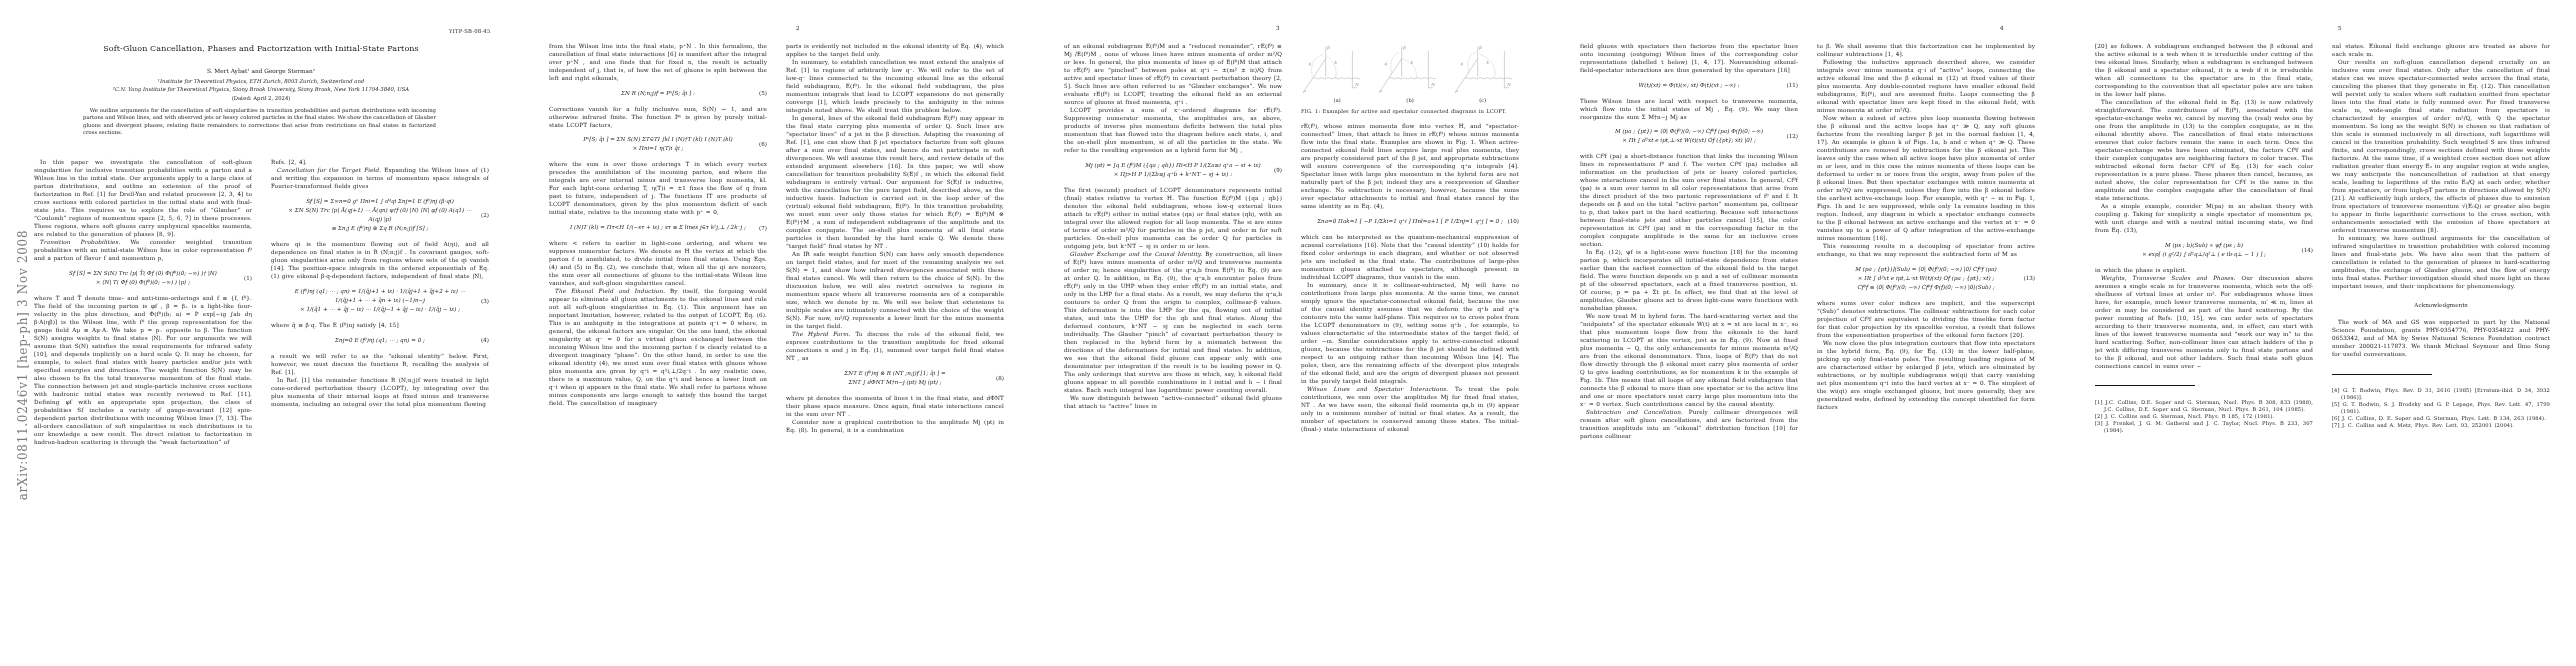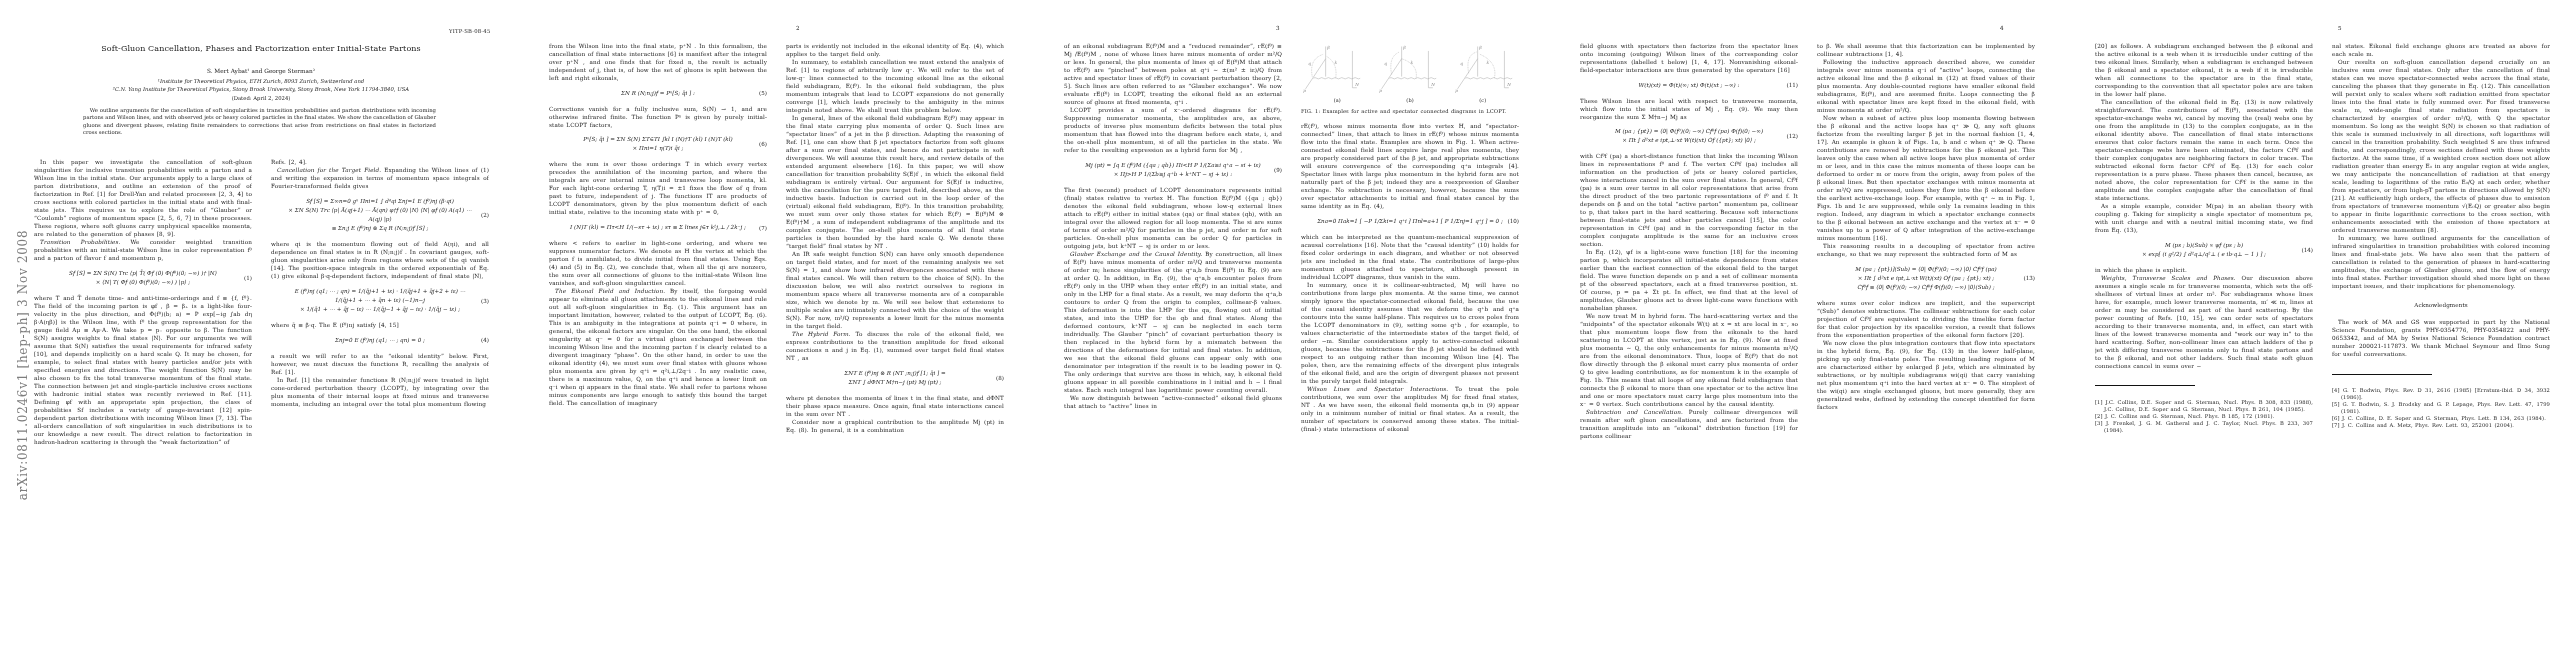--- a/index.html
+++ b/index.html
@@ -37,21 +37,21 @@
          font-family:"DejaVu Serif","Liberation Serif",serif;white-space:nowrap}
   svg text{font-family:"DejaVu Serif","Liberation Serif",serif;font-style:italic;fill:#8a8a8a;font-size:7.5px}
   svg path, svg line{stroke:#a6a6a6;fill:none;stroke-width:.9}
 </style>
 </head>
 <body>
 
 <div class="page" style="left:0">
   <div class="stamp">arXiv:0811.0246v1  [hep-ph]  3 Nov 2008</div>
   <div class="report-id">YITP-SB-08-45</div>
-  <div class="title">Soft-Gluon Cancellation, Phases and Factorization enter Initial-State Partons</div>
+  <div class="title">Soft-Gluon Cancellation, Phases and Factorization with Initial-State Partons</div>
   <div class="authors">S. Mert Aybat¹ and George Sterman²</div>
   <div class="affil1">¹Institute for Theoretical Physics, ETH Zurich, 8093 Zurich, Switzerland and</div>
   <div class="affil2">²C.N. Yang Institute for Theoretical Physics, Stony Brook University, Stony Brook, New York 11794-3840, USA</div>
   <div class="dateline">(Dated: April 2, 2024)</div>
   <div class="abstract">We outline arguments for the cancellation of soft singularities in transition probabilities and parton distributions with incoming partons and Wilson lines, and with observed jets or heavy colored particles in the final states. We show the cancellation of Glauber gluons and divergent phases, relating finite remainders to corrections that arise from restrictions on final states in factorized cross sections.</div>
   <div class="col" style="left:34px;top:158px;height:451px">
       <p><span>In this paper we investigate the cancellation of soft-gluon singularities for inclusive transition probabilities with a parton and a Wilson line in the initial state. Our arguments apply to a large class of parton distributions, and outline an extension of the proof of factorization in Ref. [1] for Drell-Yan and related processes [2, 3, 4] to cross sections with colored particles in the initial state and with final-state jets. This requires us to explore the role of “Glauber” or “Coulomb” regions of momentum space [2, 5, 6, 7] in these processes. These regions, where soft gluons carry unphysical spacelike momenta, are related to the generation of phases [8, 9].</span></p>
       <p><span class="lead">Transition Probabilities.</span> <span>We consider weighted transition probabilities with an initial-state Wilson line in color representation f⁰ and a parton of flavor f and momentum p,</span></p>
       <div class="eq">
         <div class="eq-line">Sf [S] = ΣN S(N) Trc ⟨p| T̄( Φf (0) Φ(f⁰)(0; −∞) )† |N⟩</div>

